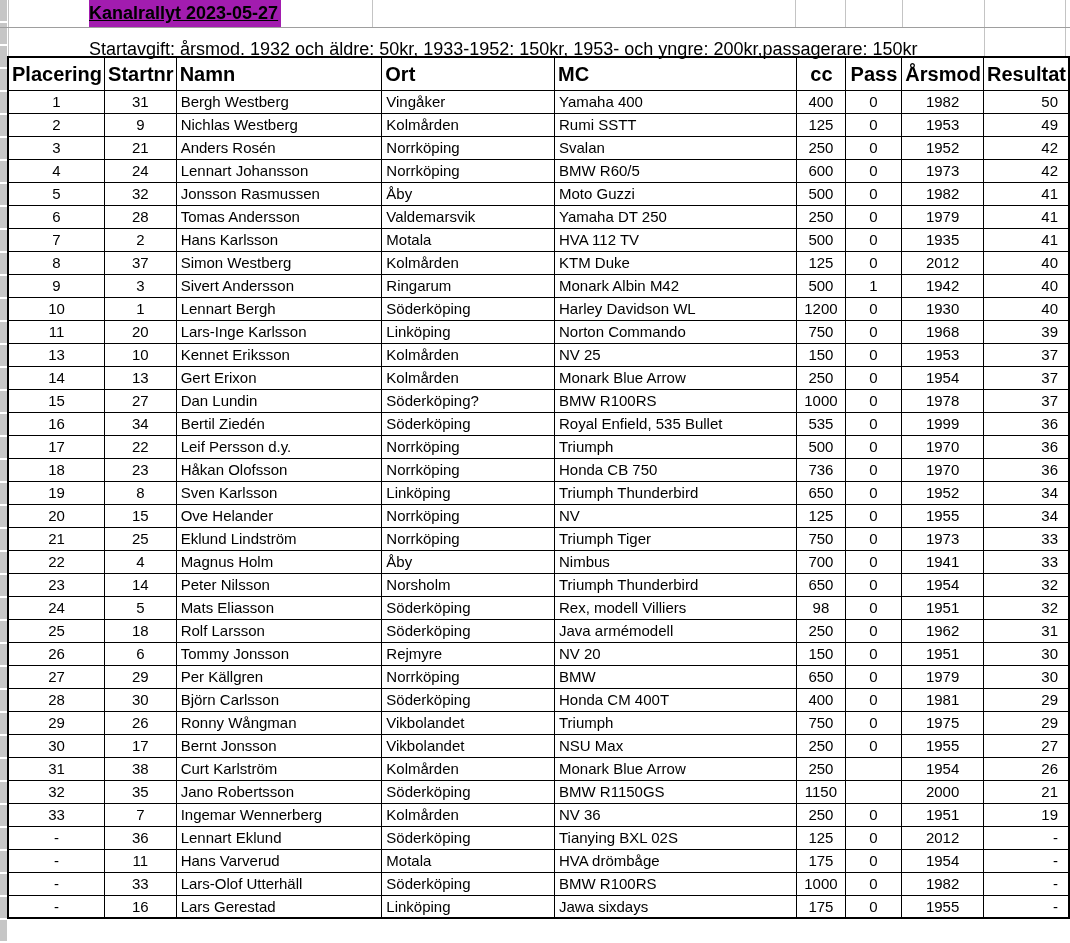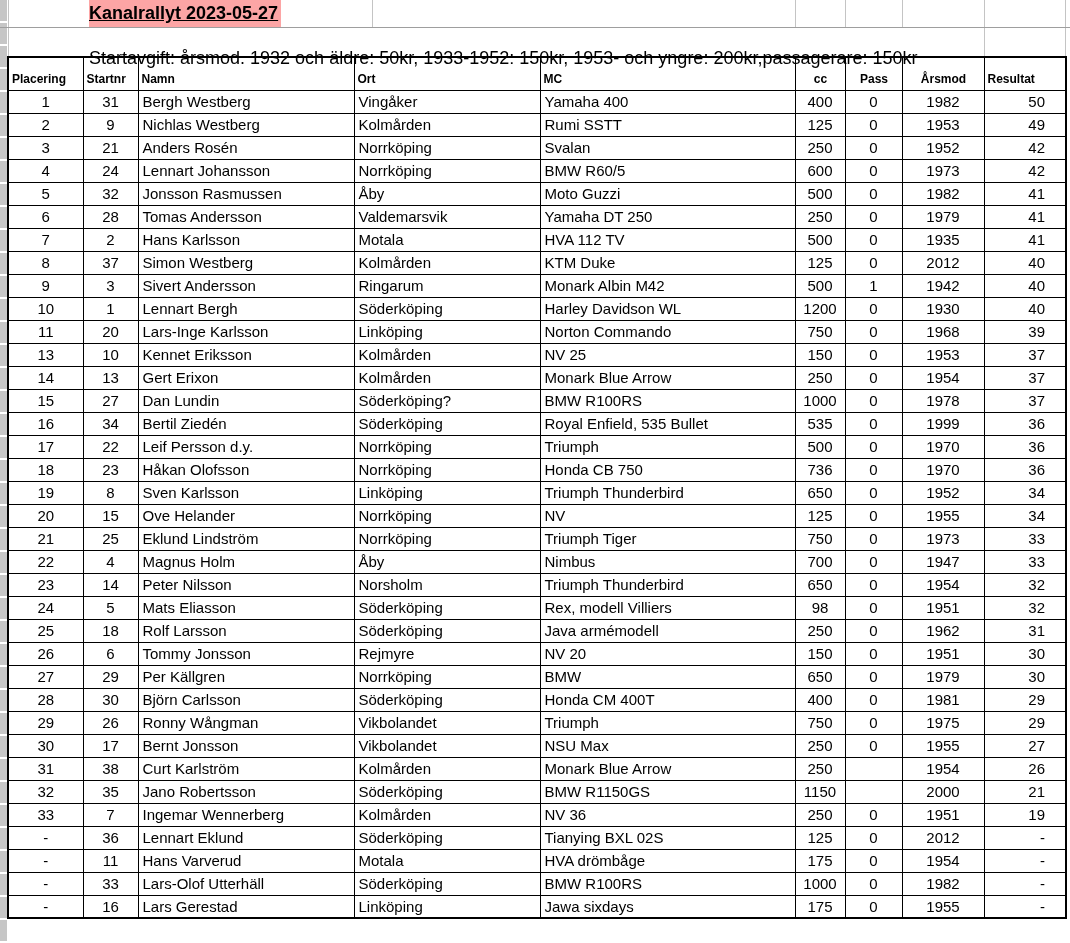--- a/index.html
+++ b/index.html
@@ -12,39 +12,39 @@
   .row-strip{
     position:absolute;left:0;top:0;width:7px;height:943px;
     background:repeating-linear-gradient(to bottom,#c6c6c6 0 21px,#ffffff 21px 23px);
   }
   
   .vline{position:absolute;width:1px;background:#c4c4c4;}
   .hline{position:absolute;left:0;top:27px;width:1070px;height:1px;background:#9e9e9e;}
   .sheet-title{
     position:absolute;left:89px;top:0;height:27px;line-height:27px;
     font-size:18px;font-weight:bold;text-decoration:underline;
-    background:#fca5a5;padding-right:3px;white-space:nowrap;
+    background:#a21caf;padding-right:3px;white-space:nowrap;
   }
   .sheet-subtitle{
-    position:absolute;left:89px;top:45px;height:27px;line-height:27px;
+    position:absolute;left:89px;top:36px;height:27px;line-height:27px;
     font-size:18px;background:#ffffff;padding-right:5px;white-space:nowrap;
   }
   table.results{
     position:absolute;left:7px;top:56px;
     border-collapse:collapse;table-layout:fixed;
     border:2px solid #000;
   }
   th,td{border:1px solid #000;overflow:hidden;white-space:nowrap;}
   thead tr{height:33px;}
-  th{font-size:12px;font-weight:bold;vertical-align:bottom;padding:0 2px 4px 3px;}
+  th{font-size:20px;font-weight:bold;vertical-align:bottom;padding:0 2px 4px 3px;}
   tbody tr{height:23px;}
   td{font-size:15px;padding:0 4px;vertical-align:middle;}
   .al{text-align:left;}
   .ac{text-align:center;}
-  .ar{text-align:right;padding-right:20px;margin-top:44px;}
+  .ar{text-align:right;padding-right:10px;margin-top:44px;}
 </style>
 </head>
 <body>
 
 <div>
 
   <div class="row-strip"></div>
 
   <div>
     <div class="vline" style="left:8px;top:0;height:56px"></div>
@@ -307,21 +307,21 @@
           <td class="ar">33</td>
         </tr>
         <tr>
           <td class="ac">22</td>
           <td class="ac">4</td>
           <td class="al">Magnus Holm</td>
           <td class="al">Åby</td>
           <td class="al">Nimbus</td>
           <td class="ac">700</td>
           <td class="ac">0</td>
-          <td class="ac">1947</td>
+          <td class="ac">1941</td>
           <td class="ar">33</td>
         </tr>
         <tr>
           <td class="ac">23</td>
           <td class="ac">14</td>
           <td class="al">Peter Nilsson</td>
           <td class="al">Norsholm</td>
           <td class="al">Triumph Thunderbird</td>
           <td class="ac">650</td>
           <td class="ac">0</td>

